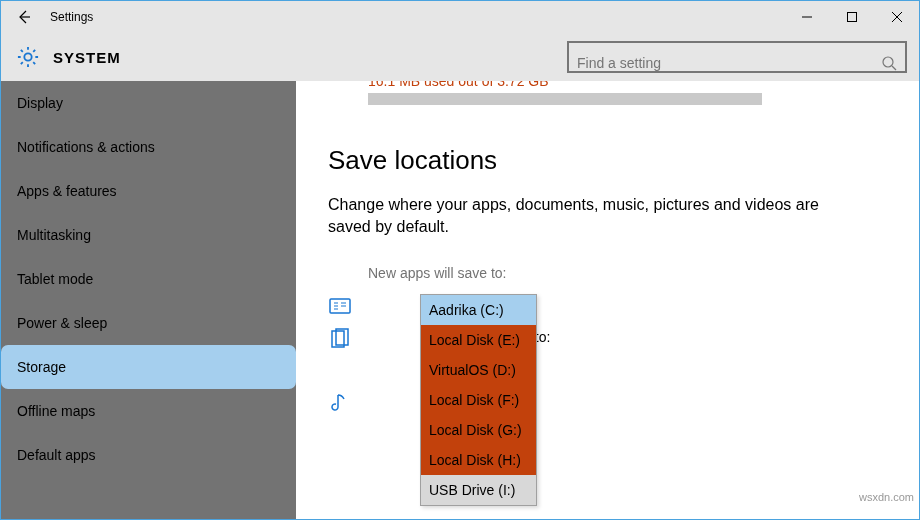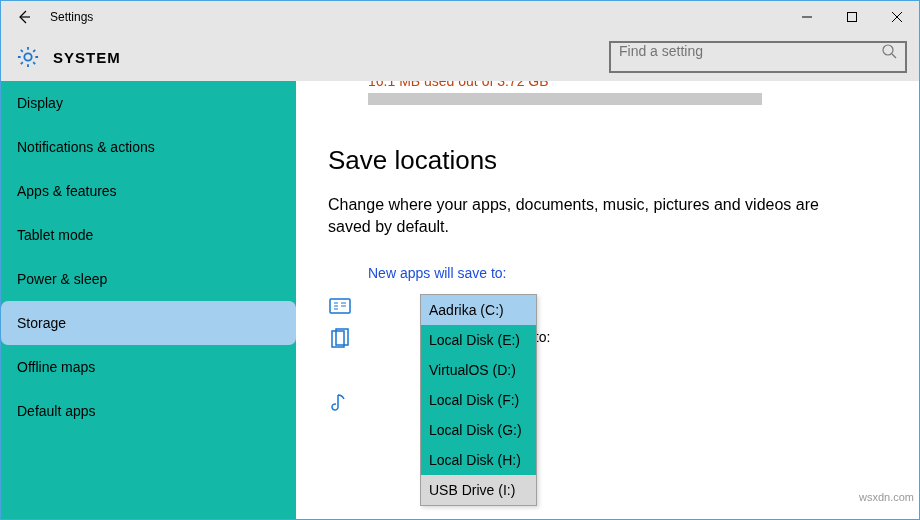--- a/index.html
+++ b/index.html
@@ -6,37 +6,37 @@
     body { width: 920px; height: 520px; background: #fff; overflow: hidden; position: relative; }
     .window { border: 1px solid #4aa3df; width: 920px; height: 520px; display: flex; flex-direction: column; }
     .titlebar { height: 32px; display: flex; align-items: center; background: #e6e6e6; }
     .back-btn { width: 45px; height: 32px; display: flex; align-items: center; justify-content: center; cursor: pointer; }
     .title { font-size: 12px; padding-left: 4px; flex: 1; color: #000; }
     .win-controls { display: flex; }
     .win-btn { width: 45px; height: 32px; display: flex; align-items: center; justify-content: center; cursor: pointer; }
     .header { height: 48px; background: #e6e6e6; display: flex; align-items: center; padding: 0 12px 0 16px; }
     .settings-gear { width: 22px; height: 22px; color: #1976d2; margin-right: 14px; }
     .header-title { font-weight: 600; font-size: 15px; letter-spacing: 1px; flex: 1; }
-    .search { width: 298px; height: 32px; border: 2px solid #767676; display: flex; align-items: flex-start; padding: 0 8px; background: #e6e6e6; }
+    .search { width: 340px; height: 32px; border: 2px solid #767676; display: flex; align-items: flex-end; padding: 0 8px; background: #e6e6e6; }
     .search input { flex: 1; border: none; background: transparent; outline: none; font-size: 14px; color: #555; }
     .body { flex: 1; display: flex; overflow: hidden; }
-    .sidebar { width: 295px; background: #14b8a6; }
+    .sidebar { width: 295px; background: #737373; }
     .side-item { padding: 14px 16px; font-size: 14px; cursor: pointer; }
     .side-item.selected { background: #a5cfee; border-radius: 7px; }
     .content { flex: 1; padding: 0 0 0 32px; overflow: hidden; position: relative; }
     .cropped-top { color: #c2410c; font-size: 14px; margin-top: -8px; padding-left: 40px; }
     .progress { width: 394px; height: 12px; background: #c9c9c9; margin: 4px 0 0 40px; }
     .section-title { font-size: 26px; font-weight: 300; margin-top: 40px; color: #000; }
     .section-desc { font-size: 16px; color: #000; margin-top: 18px; max-width: 500px; line-height: 1.4; }
     .save-row { margin-top: 26px; position: relative; }
-    .save-label { font-size: 14px; color: #1d4ed8; padding-left: 40px; margin-bottom: 6px; }
+    .save-label { font-size: 14px; color: #737373; padding-left: 40px; margin-bottom: 6px; }
     .row-icon { position: absolute; left: 0; top: 28px; width: 24px; height: 24px; color: #1976d2; }
     .peek-label { font-size: 14px; color: #000; padding-left: 150px; margin-top: 18px; }
     .row-icon2 { position: absolute; left: 0; width: 24px; height: 24px; color: #1976d2; }
-    .dropdown { position: absolute; left: 420px; top: 294px; width: 117px; background: #14b8a6; border: 1px solid #a0a0a0; box-shadow: 2px 2px 4px rgba(0,0,0,0.15); z-index: 10; }
+    .dropdown { position: absolute; left: 420px; top: 294px; width: 117px; background: #c2410c; border: 1px solid #a0a0a0; box-shadow: 2px 2px 4px rgba(0,0,0,0.15); z-index: 10; }
     .dd-item { padding: 7px 8px; font-size: 14px; cursor: pointer; }
     .dd-item.highlight { background: #a5cfee; }
     .dd-item.hover { background: #d8d8d8; }
     .watermark { position: absolute; right: 6px; bottom: 17px; font-size: 11px; color: #999; }
   </style>
 </head>
 <body>
 
 <div class="window">
   <div class="titlebar">
@@ -78,20 +78,21 @@
           <path d="M11 11 L15 15" stroke="#767676" stroke-width="1.2"></path>
         </svg>
     </div>
   </div>
 
   <div class="body">
     <div class="sidebar">
       <div class="side-item">Display</div>
       <div class="side-item">Notifications &amp; actions</div>
       <div class="side-item">Apps &amp; features</div>
+      <div class="side-item">Multitasking</div>
       <div class="side-item">Tablet mode</div>
       <div class="side-item">Power &amp; sleep</div>
       <div class="side-item selected">Storage</div>
       <div class="side-item">Offline maps</div>
       <div class="side-item">Default apps</div>
     </div>
 
     <div class="content">
       <div class="cropped-top">16.1 MB used out of 3.72 GB</div>
       <div class="progress"></div>

